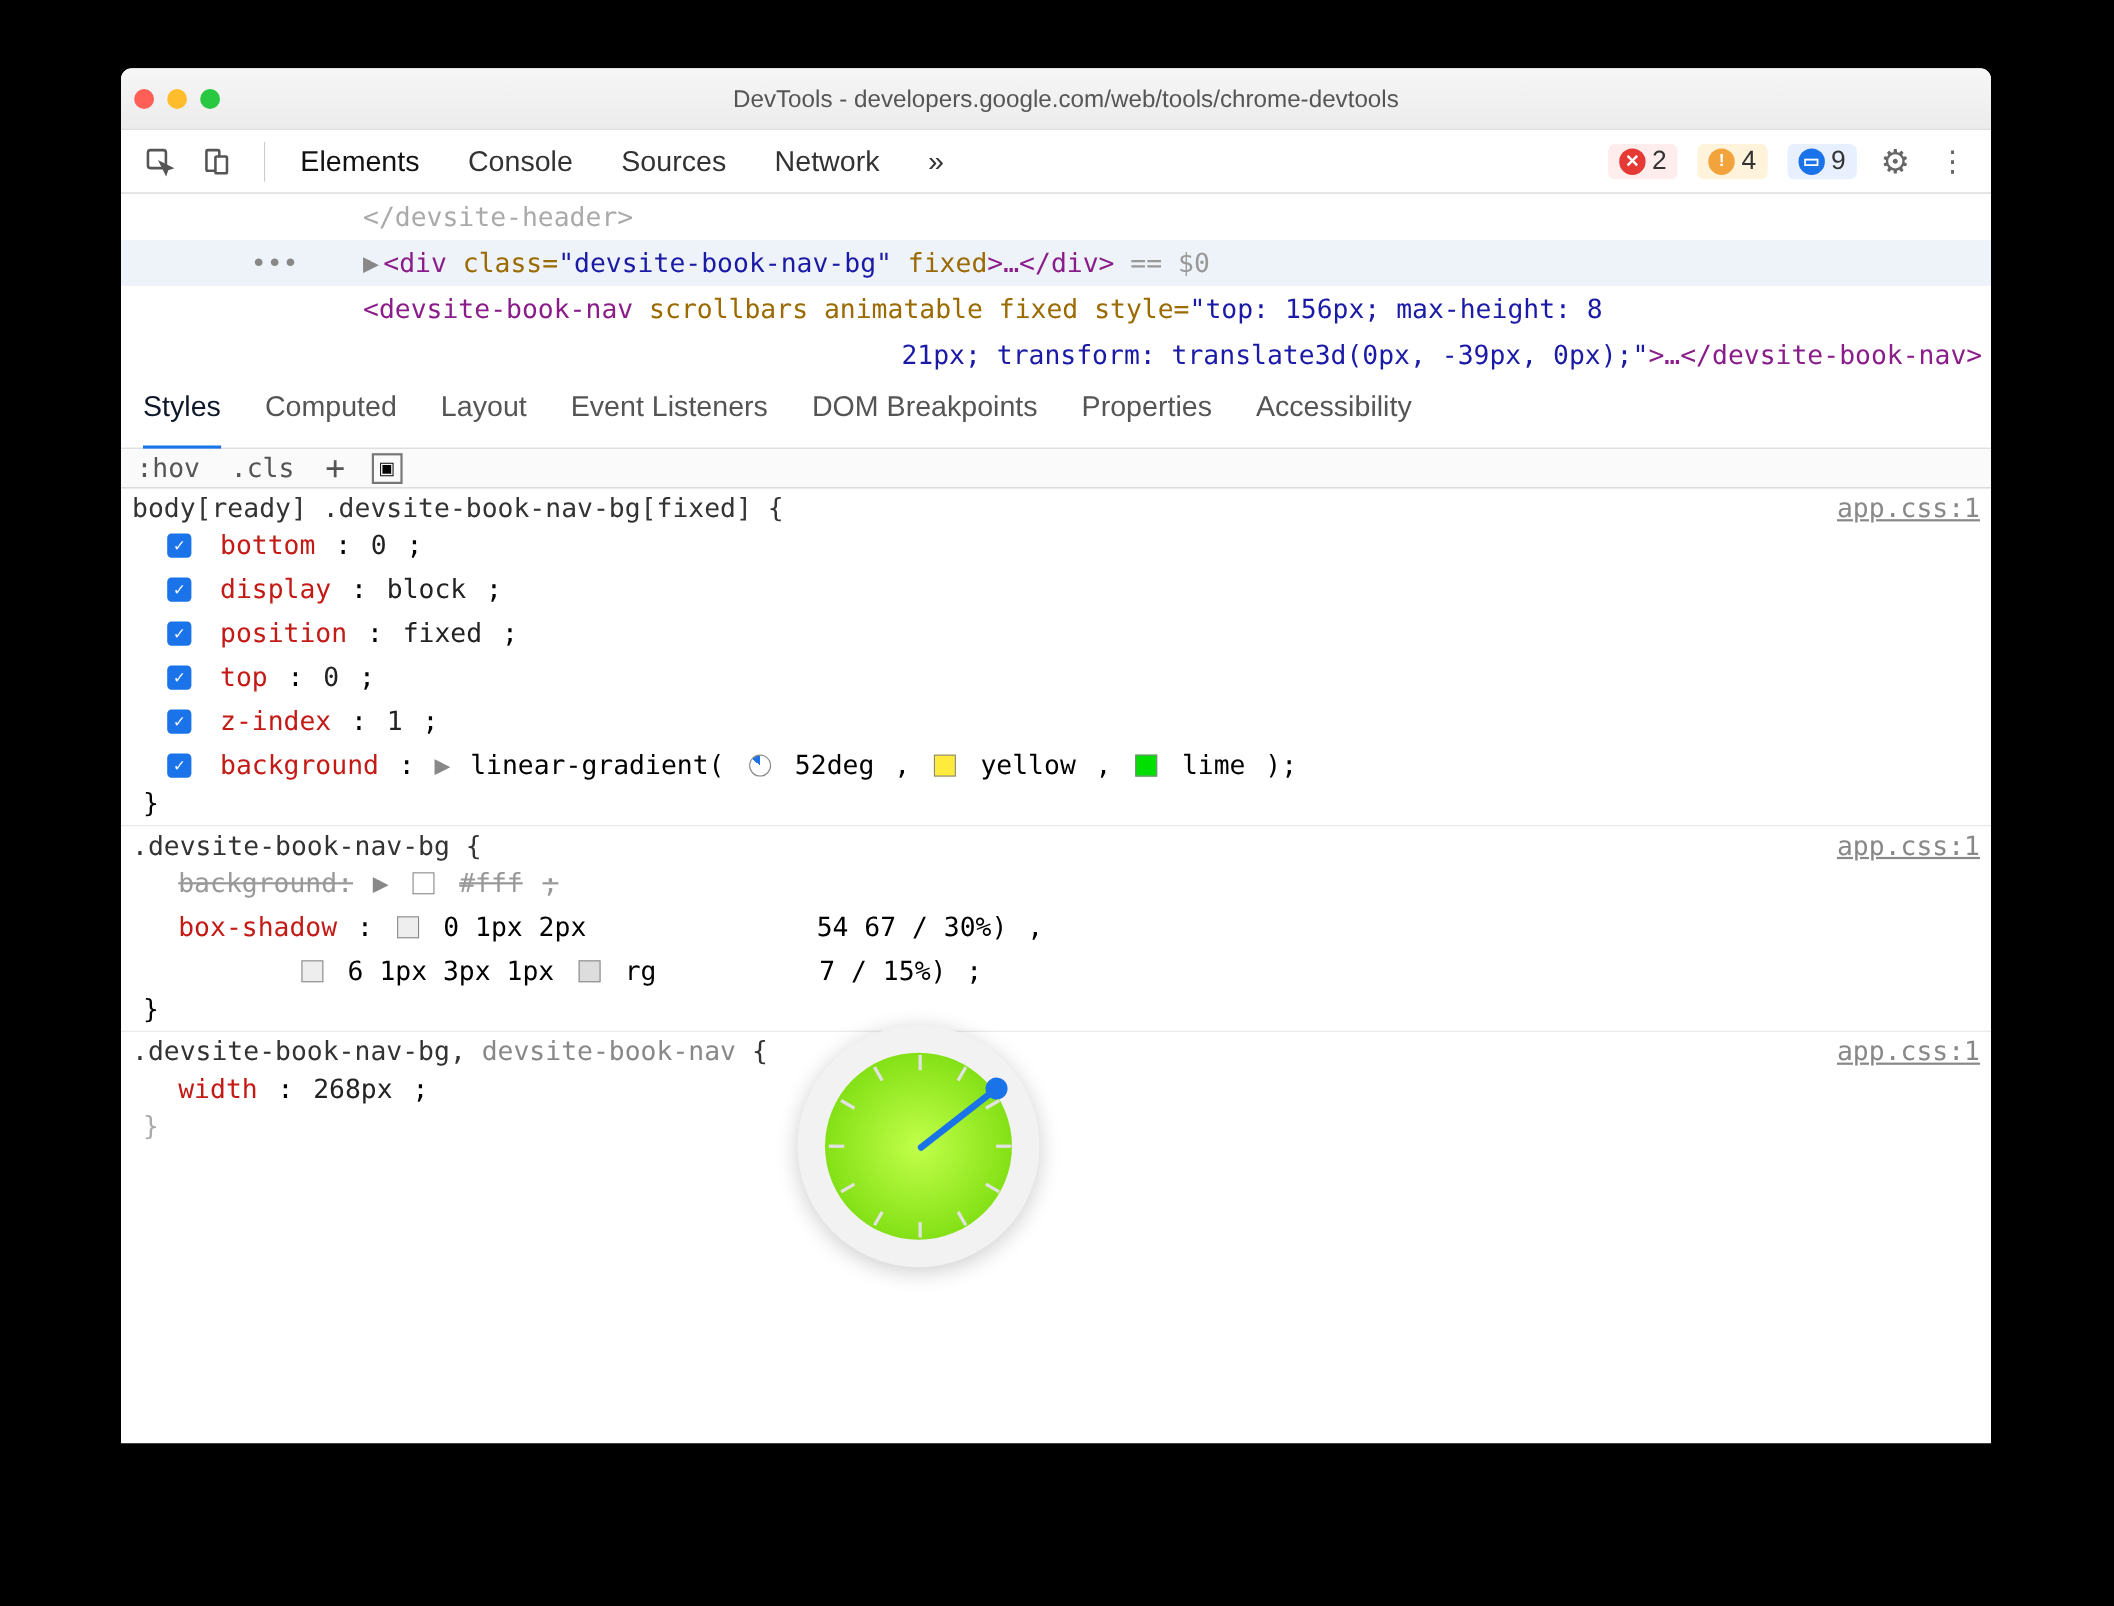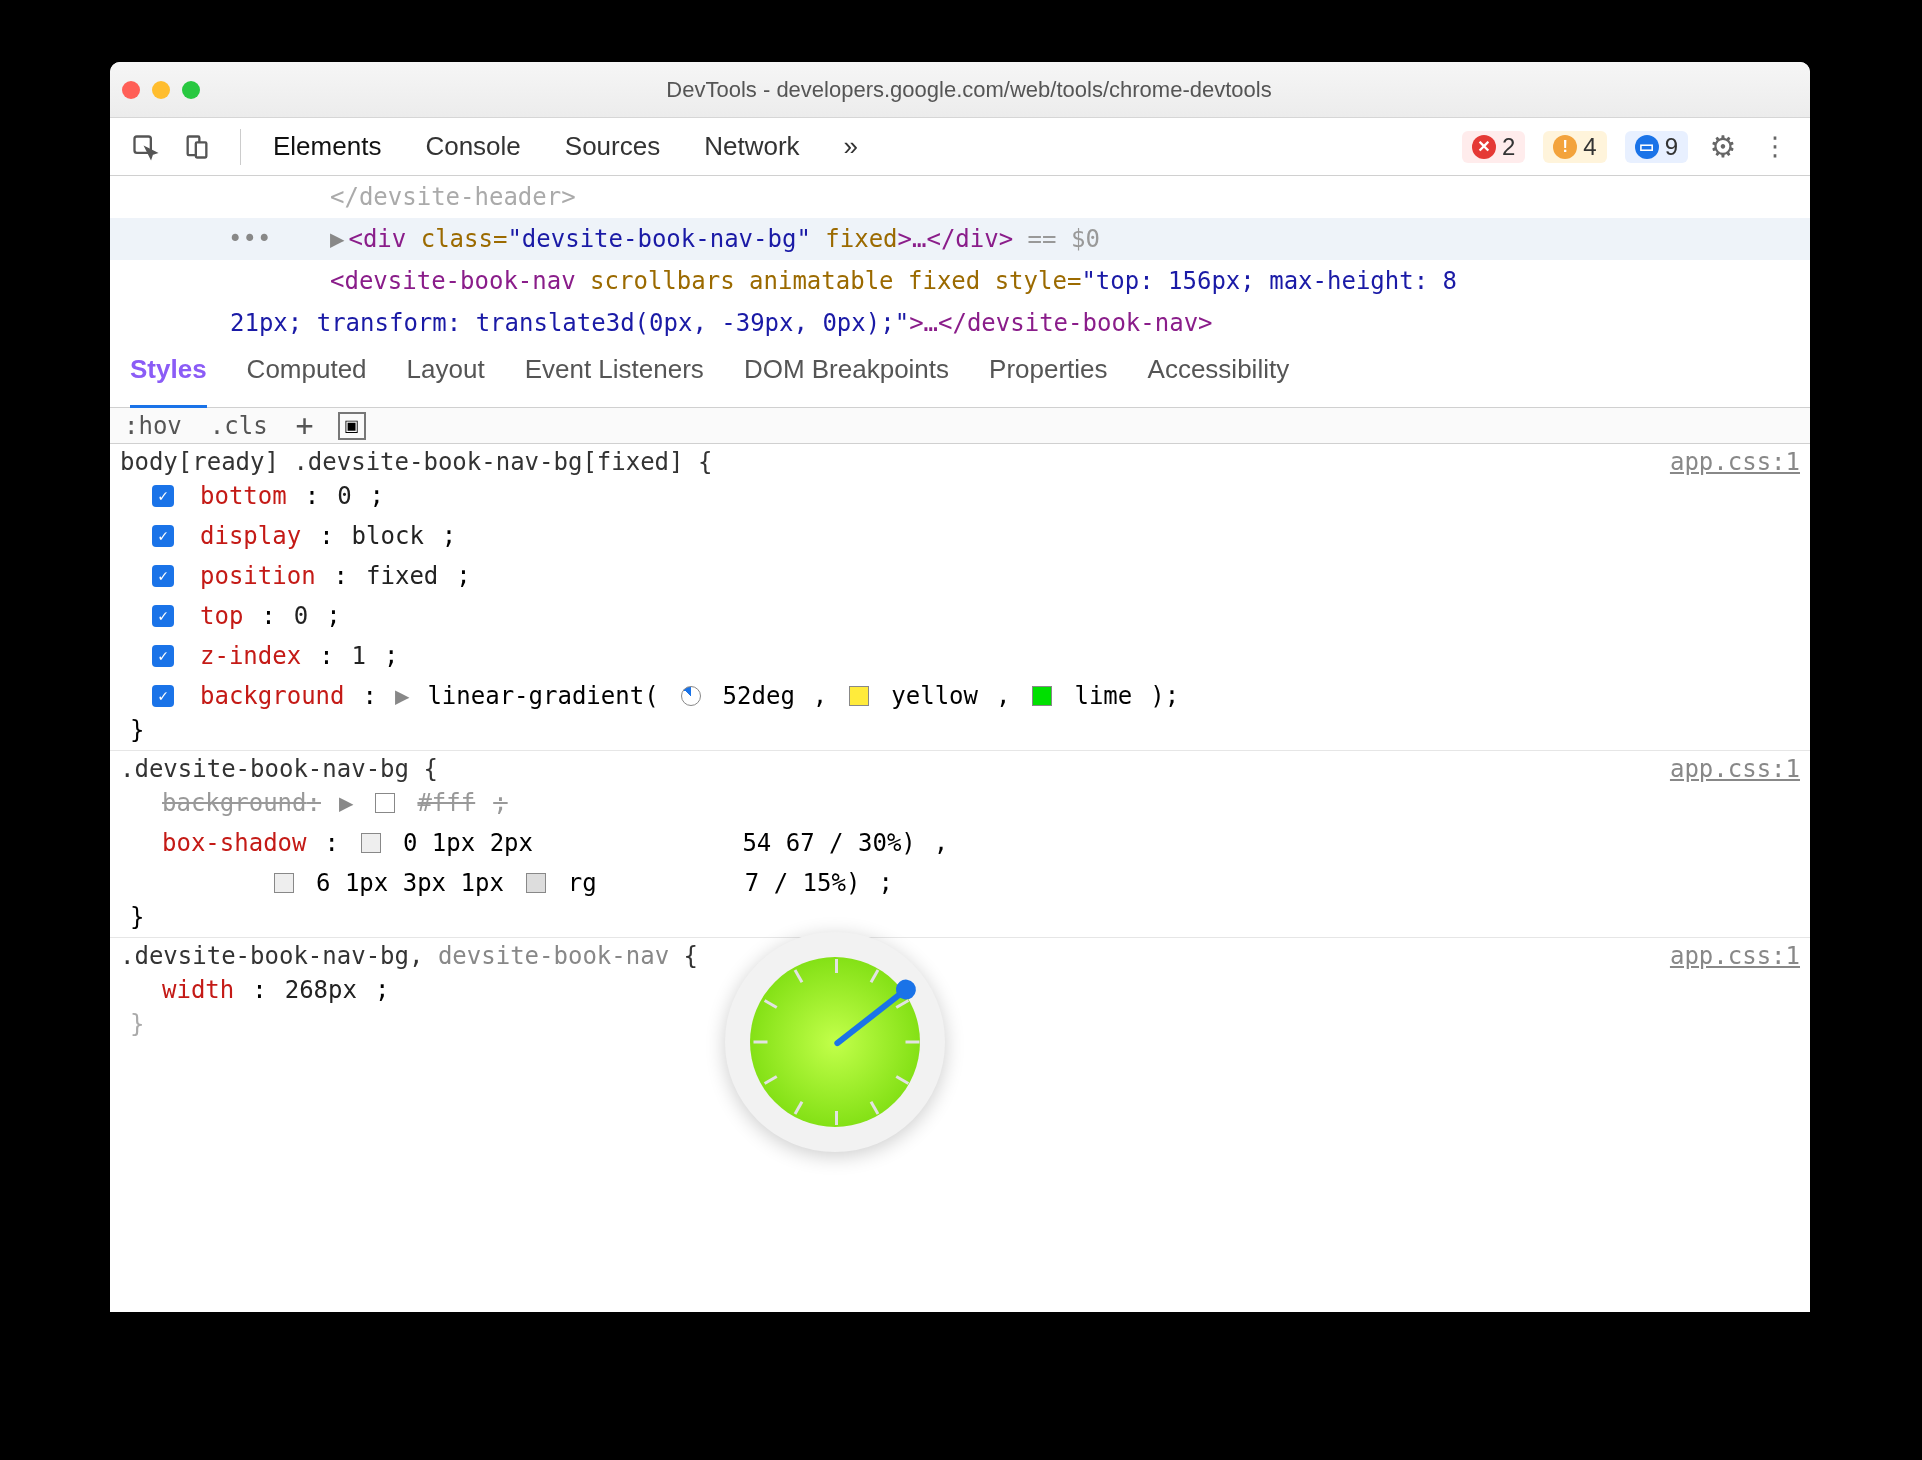--- a/index.html
+++ b/index.html
@@ -82,21 +82,21 @@
   }
   .crumb{padding:8px 22px; color:#7b1fa2;}
   .crumb .cls{color:#b26a00;}
   .crumb.active{background:#f3f3f3;}
   
   .subtabs{
     display:flex; gap:40px; padding:10px 20px;
     border-bottom:1px solid #d0d0d0;
     font-size:26px; color:#555;
   }
-  .subtab.active{color:#8b5cf6;border-bottom:3px solid #1a73e8;padding-bottom:20px;margin-bottom:-11px;font-weight:bold;}
+  .subtab.active{color:#0f172a;border-bottom:3px solid #1a73e8;padding-bottom:20px;margin-bottom:-11px;}
   
   .filterrow{
     display:flex; align-items:center;
     border-bottom:1px solid #d0d0d0;
     background:#fafafa;
   }
   .filterrow input{
     flex:1; border:none; background:transparent; font-size:26px;
     padding:10px 14px; outline:none; color:#333;
   }
@@ -198,21 +198,21 @@
 
   <div class="dom">
     <div class="dom-row faint" style="padding-left:220px;">&lt;/devsite-header&gt;</div>
     <div class="dom-row sel" style="position:relative;padding-left:220px;">
       <span class="ell">•••</span>
       <span class="triangle">▶</span><span class="pun">&lt;div </span><span class="attr">class=</span><span class="str">"devsite-book-nav-bg"</span><span class="attr"> fixed</span><span class="pun">&gt;…&lt;/div&gt;</span><span class="ghost"> == $0</span>
     </div>
     <div class="dom-row" style="padding-left:220px;">
       <span class="pun">&lt;devsite-book-nav </span><span class="attr">scrollbars animatable fixed </span><span class="attr">style=</span><span class="str">"top: 156px; max-height: 8</span>
     </div>
-    <div class="dom-row" style="padding-left:120px;">
+    <div class="dom-row" style="padding-left:88px;text-align:right;">
       <span class="str">21px; transform: translate3d(0px, -39px, 0px);"</span><span class="pun">&gt;…&lt;/devsite-book-nav&gt;</span>
     </div>
   </div>
 
 
   <div class="subtabs">
     <span class="subtab active">Styles</span>
     <span class="subtab">Computed</span>
     <span class="subtab">Layout</span>
     <span class="subtab">Event Listeners</span>

